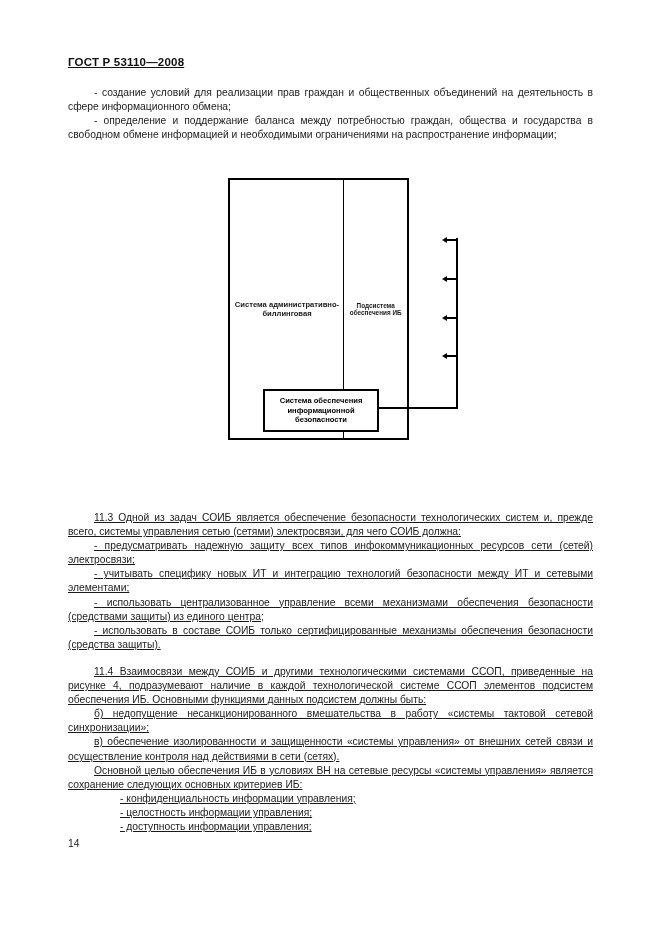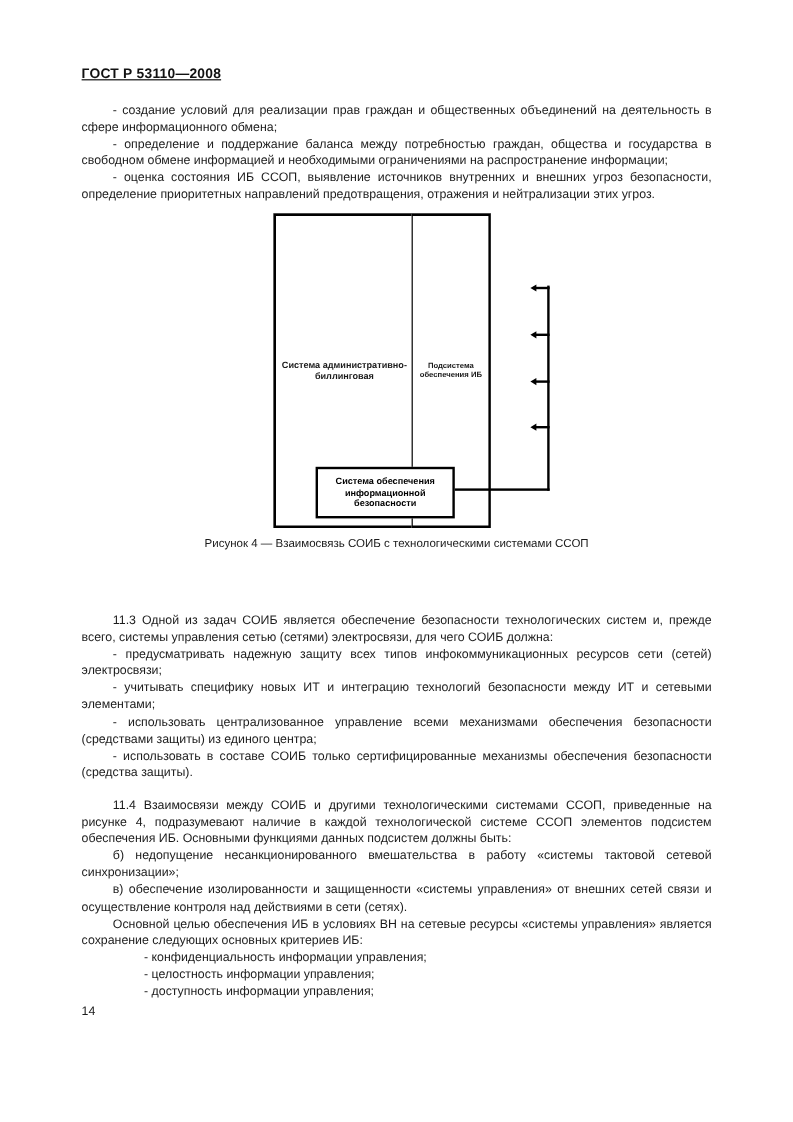--- a/index.html
+++ b/index.html
@@ -175,41 +175,41 @@
     font-size: 9.6px;
     color: #1b1b1b;
   }
 
   
   .body-col2 {
     position: absolute;
     left: 68px;
     top: 498px;
     width: 525px;
+    text-decoration: underline;
   }
 
   .page-number {
     position: absolute;
     left: 68px;
     top: 838px;
     font-size: 10.3px;
     color: #1b1b1b;
   }
 </style>
 </head>
 <body>
 
 <div class="page">
 
   <div class="doc-header">ГОСТ Р 53110—2008</div>
 
   <div class="body-col">
     <p class="para dash">- создание условий для реализации прав граждан и общественных объединений на деятельность в сфере информационного обмена;</p>
     <p class="para dash">- определение и поддержание баланса между потребностью граждан, общества и государства в свободном обмене информацией и необходимыми ограничениями на распространение информации;</p>
-    <p class="para dash">- оценка состояния ИБ ССОП, выявление источников внутренних и внешних угроз безопасности, определение приоритетных направлений предотвращения, отражения и нейтрализации этих угроз.</p>
   </div>
 
   <div class="figure">
     <div class="diagram">
 
       <div class="dbox box-root">
         <span class="txt">Технологические
 системы ССОП</span>
       </div>
 
@@ -287,21 +287,20 @@
       <div class="arrow-left" style="left:214px; top:97.5px;"></div>
 
       <div class="line hline" style="left:218px; top:139px; width:12px;"></div>
       <div class="arrow-left" style="left:214px; top:136.5px;"></div>
 
       <div class="line hline" style="left:218px; top:177px; width:12px;"></div>
       <div class="arrow-left" style="left:214px; top:174.5px;"></div>
 
     </div>
 
-    <div class="fig-caption">Рисунок  4 — Взаимосвязь СОИБ с технологическими системами ССОП</div>
   </div>
 
   <div class="body-col2">
     <p class="para indent gap">11.3  Одной из задач СОИБ является обеспечение безопасности технологических систем и, прежде всего, системы управления сетью (сетями) электросвязи, для чего СОИБ должна:</p>
     <p class="para dash">- предусматривать надежную защиту всех типов инфокоммуникационных ресурсов сети (сетей) электросвязи;</p>
     <p class="para dash">- учитывать специфику новых ИТ и интеграцию технологий безопасности между ИТ и сетевыми элементами;</p>
     <p class="para dash">- использовать централизованное управление всеми механизмами обеспечения безопасности (средствами защиты) из единого центра;</p>
     <p class="para dash">- использовать в составе СОИБ только сертифицированные механизмы обеспечения безопасности (средства защиты).</p>
     <p class="para indent gap">11.4  Взаимосвязи между СОИБ и другими технологическими системами ССОП, приведенные на рисунке 4, подразумевают наличие в каждой технологической системе ССОП элементов подсистем обеспечения ИБ. Основными функциями данных подсистем должны быть:</p>
     <p class="para letter">б)  недопущение несанкционированного вмешательства в работу «системы тактовой сетевой синхронизации»;</p>

